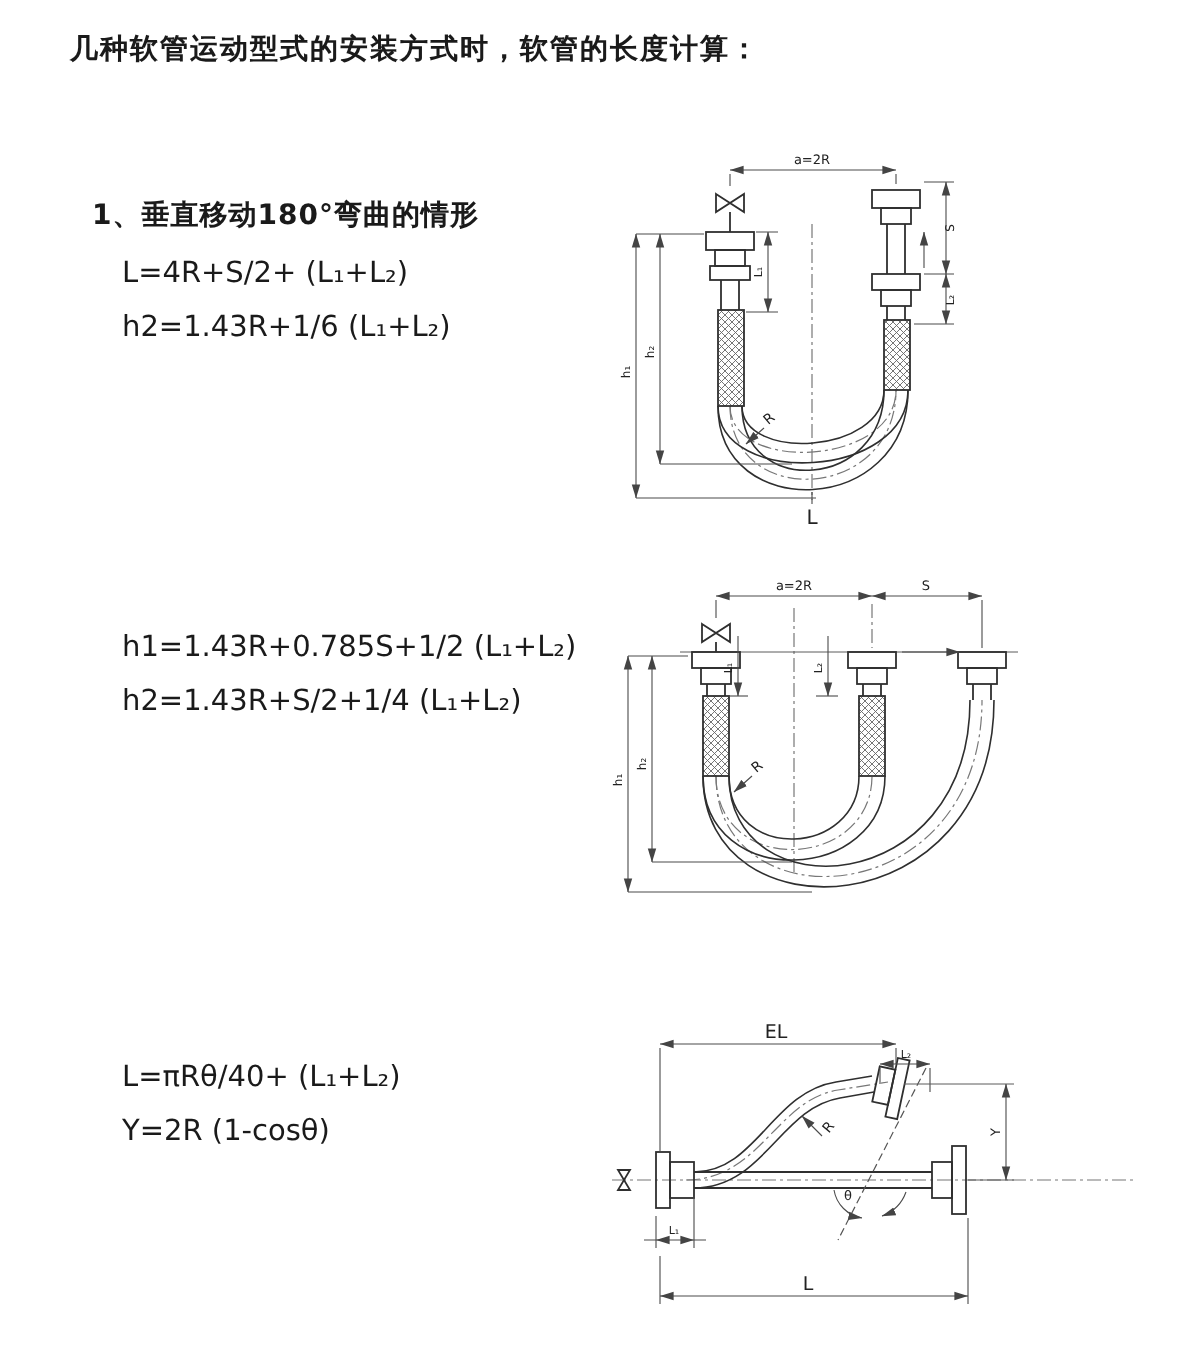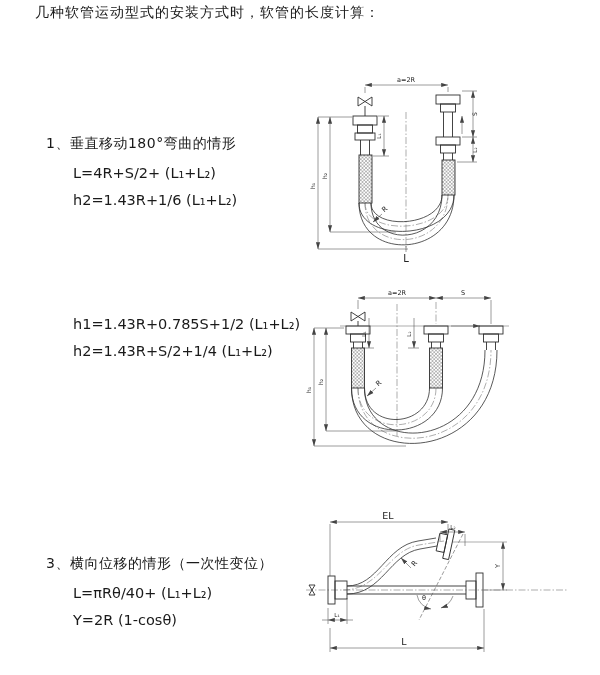--- a/index.html
+++ b/index.html
@@ -2,27 +2,27 @@
 <html><head>
 <meta charset="utf-8">
 <style>
   html,body{margin:0;padding:0;}
   body{
     width:600px;height:675px;position:relative;overflow:hidden;
     background:#ffffff;color:#1a1a1a;
     font-family:"DejaVu Sans","Liberation Sans",sans-serif;
   }
   .page-title{
-    position:absolute;left:35px;top:4px;
-    font-size:14px;font-weight:normal;letter-spacing:1px;text-align:center;
+    position:absolute;left:35px;top:16px;
+    font-size:14px;font-weight:bold;letter-spacing:1px;text-align:center;
   }
   .section{position:absolute;left:46px;width:265px;}
-  .sec-heading{font-size:14px;font-weight:400;letter-spacing:0.5px;margin-top:36px;}
+  .sec-heading{font-size:14px;font-weight:700;letter-spacing:0.5px;}
   .formula{
-    font-size:14.5px;margin-top:11.5px;margin-left:27px;
+    font-size:14.5px;margin-top:11.5px;margin-left:15px;
     font-weight:400;white-space:nowrap;
   }
   .diagram{position:absolute;}
   svg text{fill:#222;font-family:"DejaVu Sans","Liberation Sans",sans-serif;}
   .body-line{stroke:#2f2f2f;stroke-width:0.9;fill:none;}
   .dim-line{stroke:#4a4a4a;stroke-width:0.55;fill:none;}
   .thin-line{stroke:#5a5a5a;stroke-width:0.5;fill:none;}
   .cl{stroke:#777;stroke-width:0.6;fill:none;stroke-dasharray:7 2 1.5 2;}
   .dash{stroke:#555;stroke-width:0.6;fill:none;stroke-dasharray:4 2;}
 </style>
@@ -36,21 +36,20 @@
   <div class="formula">L=4R+S/2+ (L₁+L₂)</div>
   <div class="formula">h2=1.43R+1/6 (L₁+L₂)</div>
 </div>
 
 <div class="section" style="top:304px">
   <div class="formula">h1=1.43R+0.785S+1/2 (L₁+L₂)</div>
   <div class="formula">h2=1.43R+S/2+1/4 (L₁+L₂)</div>
 </div>
 
 <div class="section" style="top:519px">
-  <div class="sec-heading">3、横向位移的情形（一次性变位）</div>
   <div class="formula">L=πRθ/40+ (L₁+L₂)</div>
   <div class="formula">Y=2R (1-cosθ)</div>
 </div>
 
 <div class="diagram" style="left:296px;top:70px">
 <svg width="300" height="198" viewBox="0 0 300 198">
   <defs>
     <marker id="ar1" viewBox="0 0 7 5" markerWidth="7" markerHeight="5" refX="6.8" refY="2.5" orient="auto-start-reverse" markerUnits="userSpaceOnUse">
       <path d="M0,0.4 L7,2.5 L0,4.6 Z" fill="#444"></path>
     </marker>

